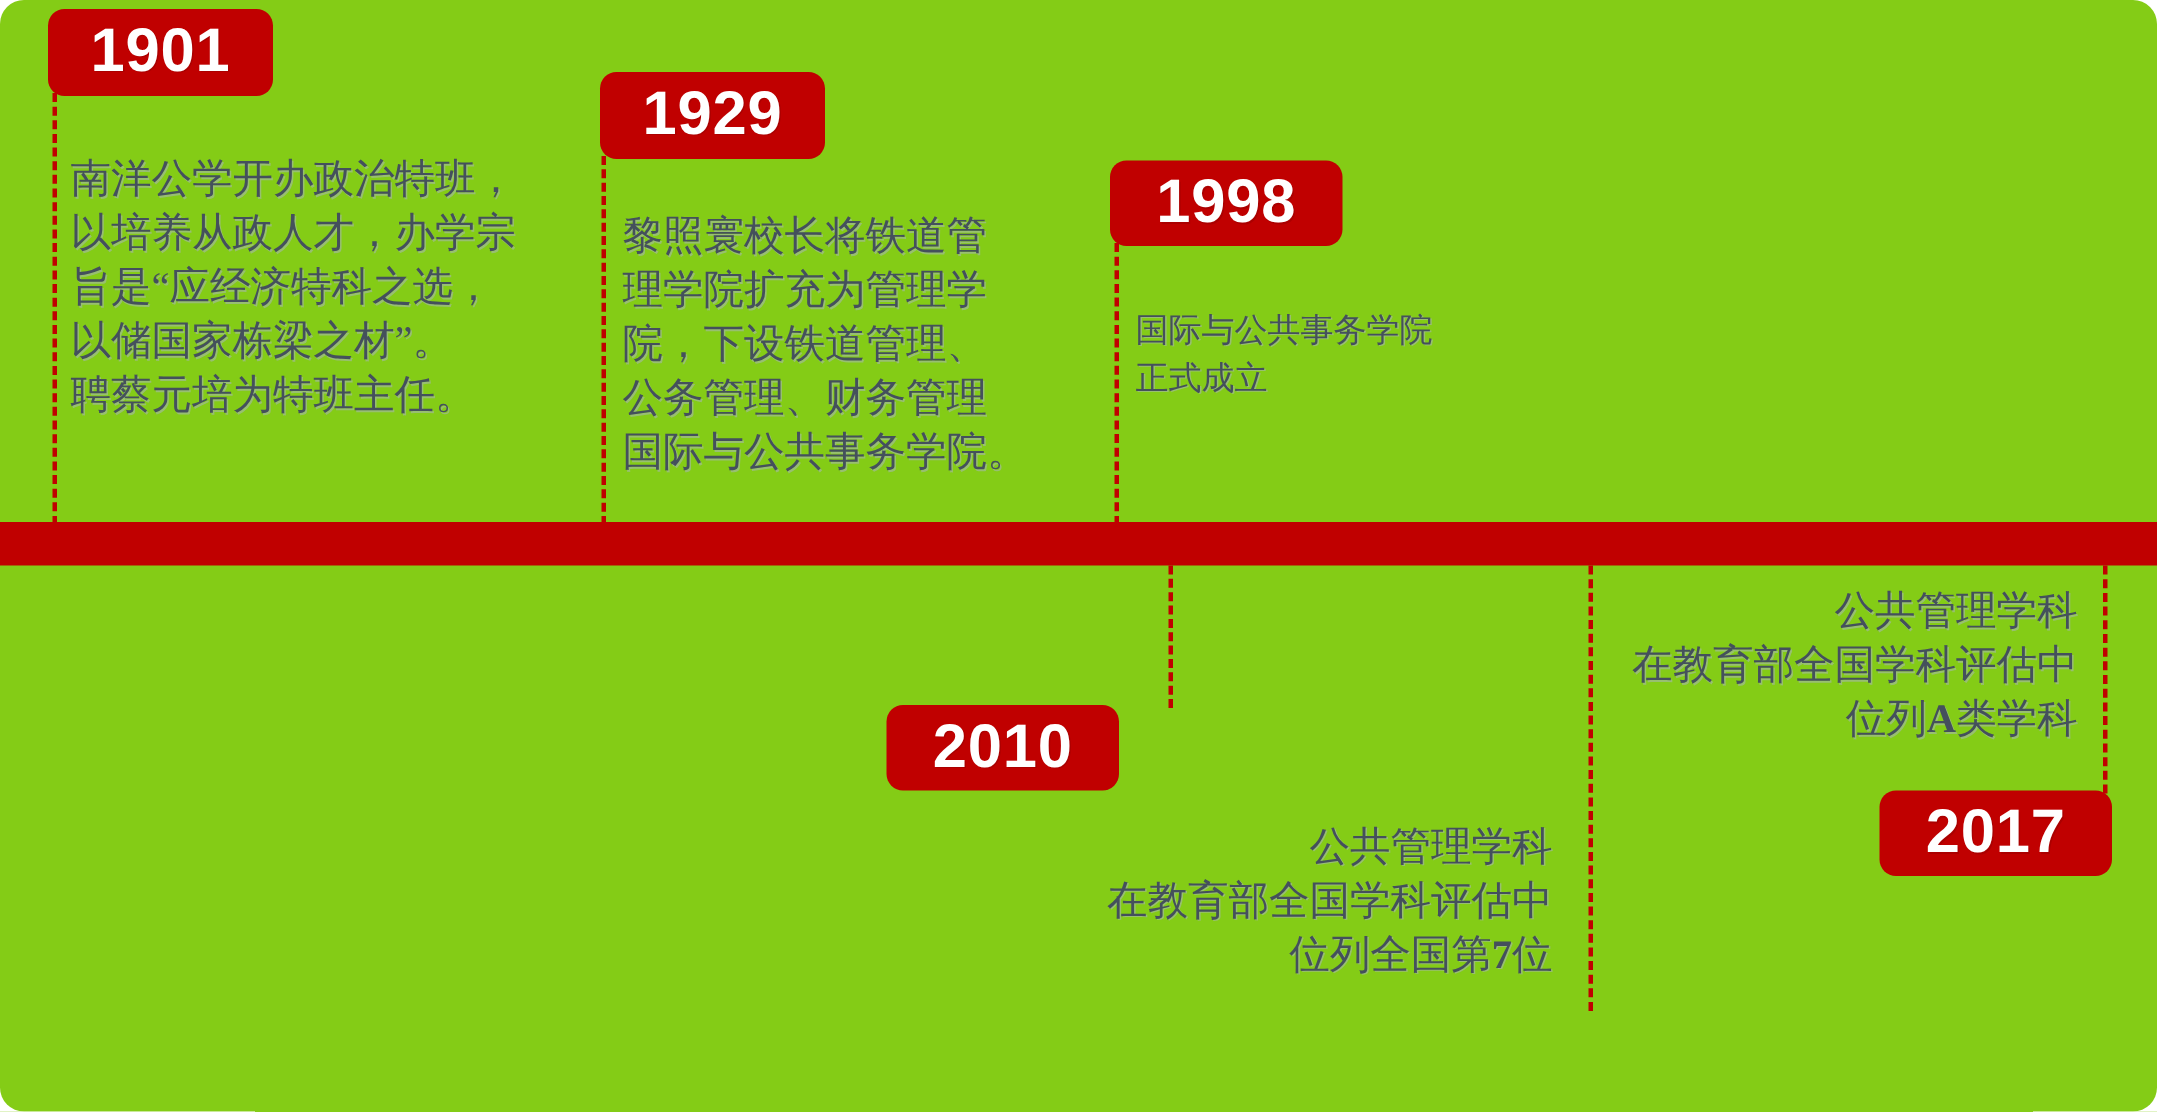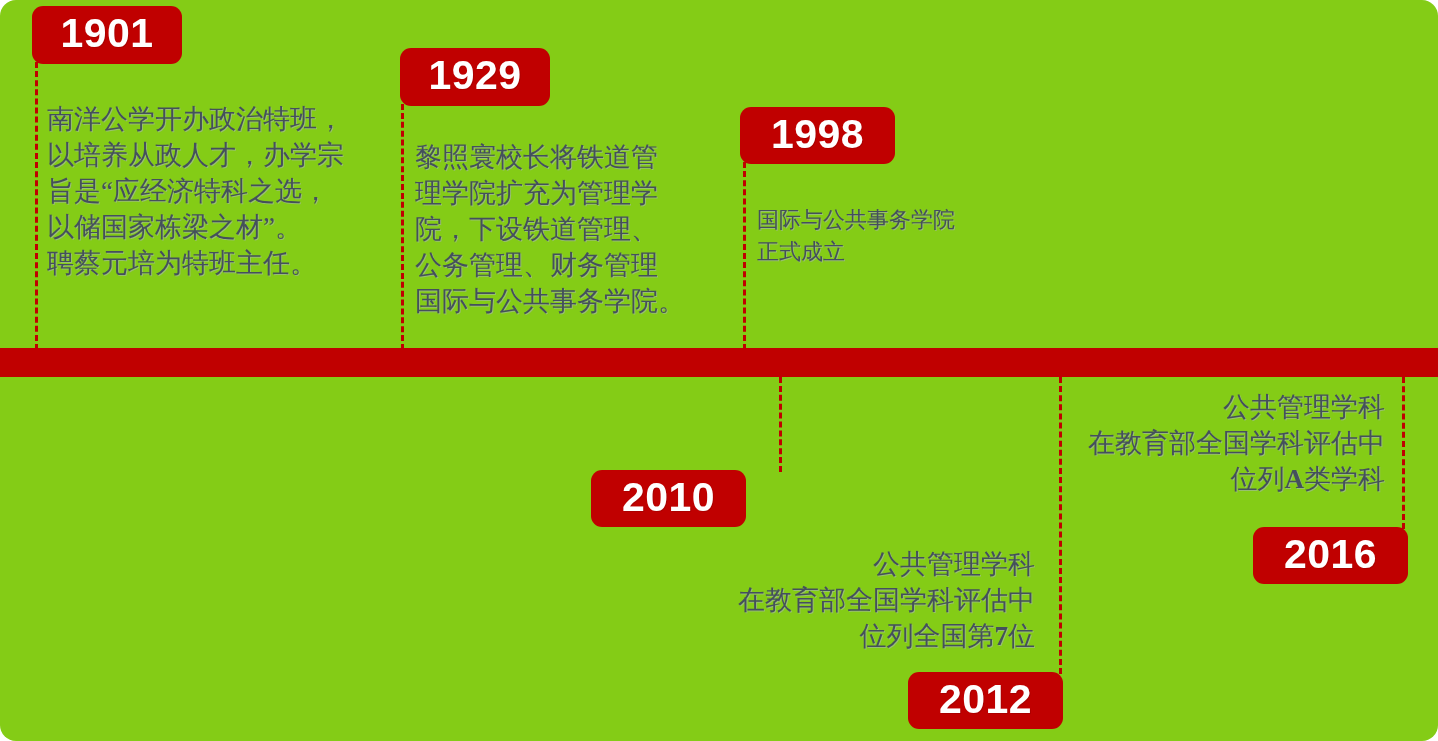--- a/index.html
+++ b/index.html
@@ -131,19 +131,18 @@
   <div class="event-text sans left" id="text-2003">国际与公共事务学院
 正式成立</div>
 
   <div class="timeline-bar"></div>
 
   <div class="connector" id="line-2010"></div>
   <div class="year-badge" id="badge-2010">2010</div>
 
   <div class="connector" id="line-2012"></div>
   <div class="event-text serif right" id="text-2012">公共管理学科<br>在教育部全国学科评估中<br>位列全国第<span class="bold-inline">7</span>位</div>
-  <div class="year-badge" id="badge-2012">2012</div>
 
   <div class="connector" id="line-2017"></div>
   <div class="event-text serif right" id="text-2017">公共管理学科<br>在教育部全国学科评估中<br>位列<span class="bold-inline">A</span>类学科</div>
-  <div class="year-badge" id="badge-2017">2016</div>
+  <div class="year-badge" id="badge-2017">2017</div>
 
 </div>
 
 </body></html>

